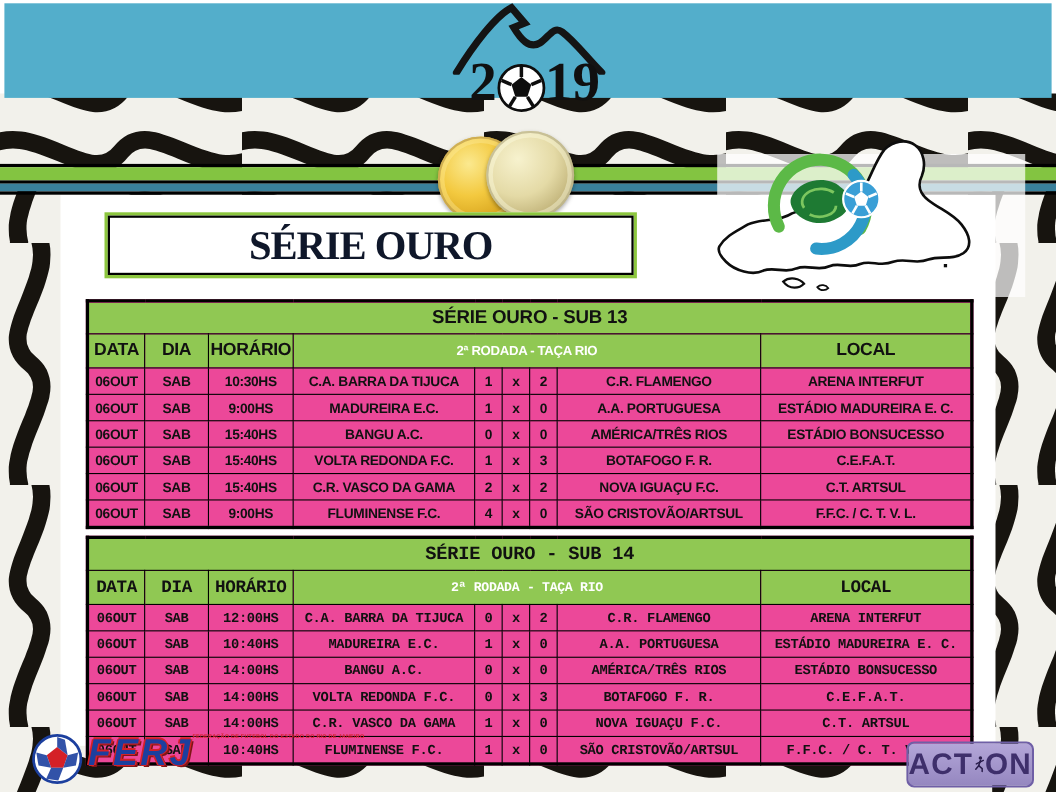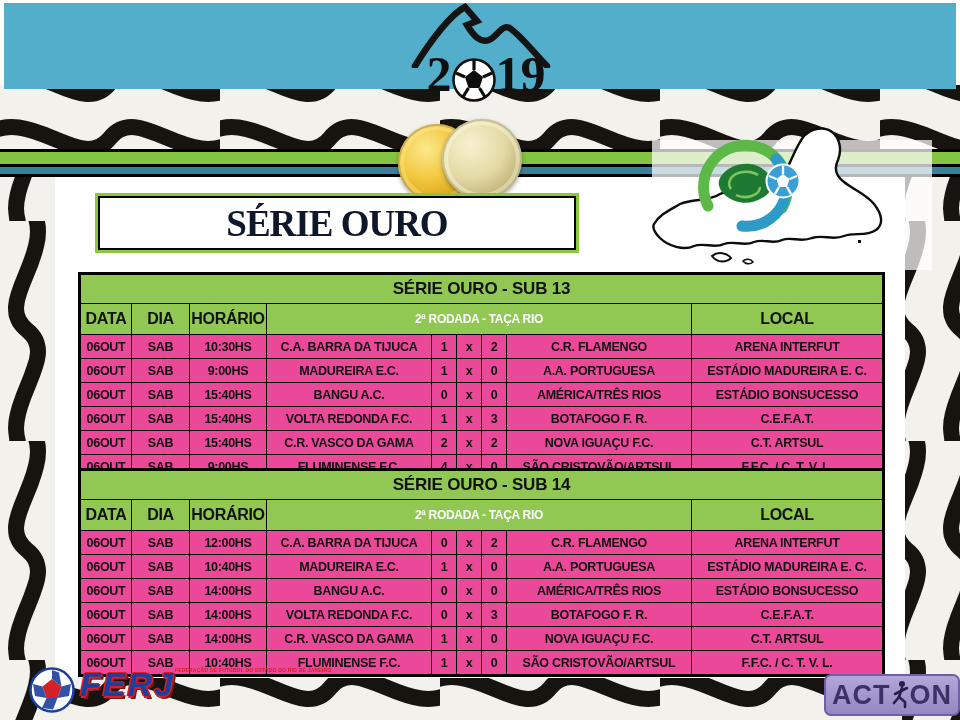--- a/index.html
+++ b/index.html
@@ -57,41 +57,41 @@
   .series-inner{
     width:100%;height:100%;box-sizing:border-box;border:2px solid #000;
     display:flex;align-items:center;justify-content:center;
   }
   .series-title{
     font-family:"Liberation Serif",serif;font-weight:700;font-size:37px;color:#0f172a;letter-spacing:-1px;
   }
   
   .sched{position:absolute;left:78px;z-index:50;border-collapse:collapse;table-layout:fixed;width:804px;background:#ec4899;}
   .sched.t1{top:272px;}
-  .sched.t2{top:468px;}
+  .sched.t2{top:487px;font-family:Liberation Mono, monospace;}
   .sched{border:3px solid #000;}
   .sched td{border:1.5px solid #000;padding:0;text-align:center;vertical-align:middle;overflow:hidden;white-space:nowrap;}
   .t-title{
     background:#90C853;font-weight:700;font-size:17px;color:#111;height:28px;letter-spacing:-0.2px;
   }
   .t-head td{background:#90C853;height:30px;font-weight:700;font-size:16px;color:#111;letter-spacing:-0.3px;}
   .t-head .c-round{color:#fff;font-size:12px;}
   .t-row td{height:23px;font-weight:700;font-size:12.5px;color:#111;letter-spacing:-0.3px;}
   .c-score{font-size:13px;}
   .c-sep{font-weight:700;font-size:12px;}
   
   .ferj{left:28px;top:666px;z-index:60;display:flex;align-items:flex-start;}
   .ferj-text{margin-left:4px;display:flex;flex-direction:row;align-items:flex-start;}
   .ferj-word{
     font-style:italic;font-weight:800;font-size:34px;line-height:36px;color:#1C3F9E;letter-spacing:2px;
     text-shadow:-1.5px 0 #D42027,1.5px 0 #D42027,0 -1.5px #D42027,0 1.5px #D42027,2.5px 2.5px 0 #7e1616;
   }
   .ferj-sub{font-size:5px;font-weight:700;color:#D42027;letter-spacing:.2px;margin-top:1px;white-space:nowrap;}
   .action-logo{
-    left:824px;top:674px;width:136px;height:42px;z-index:60;border-radius:7px;
+    left:824px;top:674px;width:116px;height:42px;z-index:60;border-radius:7px;
     background:linear-gradient(#B3A6D8,#9587C0);border:2px solid #6F5FA6;box-sizing:border-box;
     display:flex;align-items:center;justify-content:center;
   }
   .action-txt{font-weight:800;font-size:27px;color:#3E2F6B;letter-spacing:1px;line-height:1;}
   .runner{margin:0 1px;}
 </style>
 </head>
 <body>
 
 <svg id="bg-pattern" width="960" height="720">

